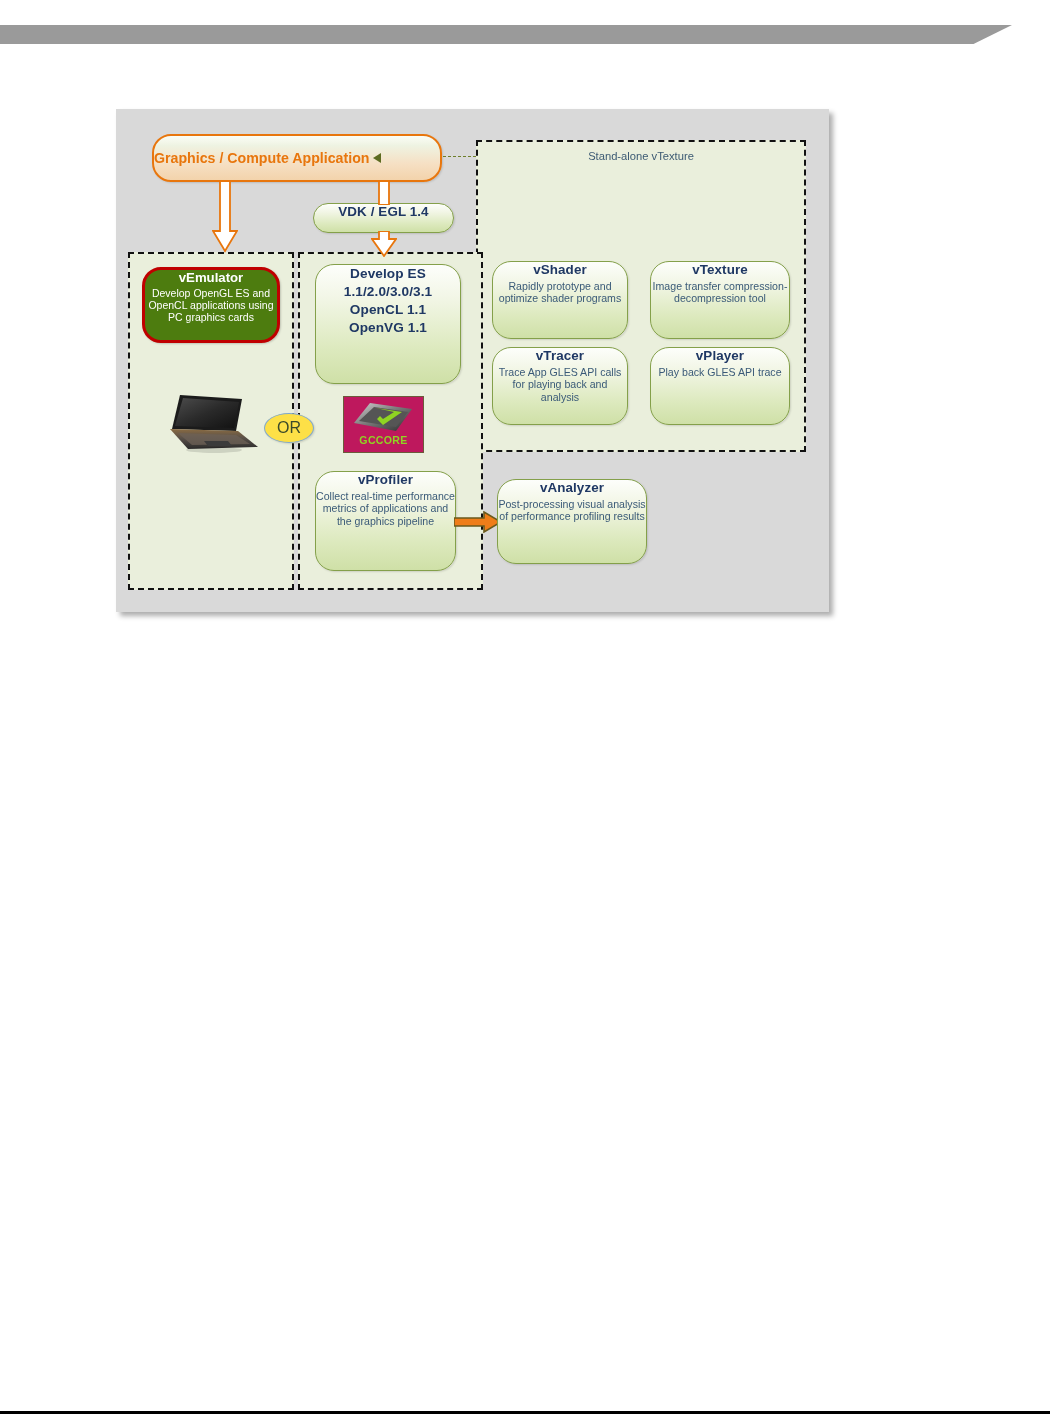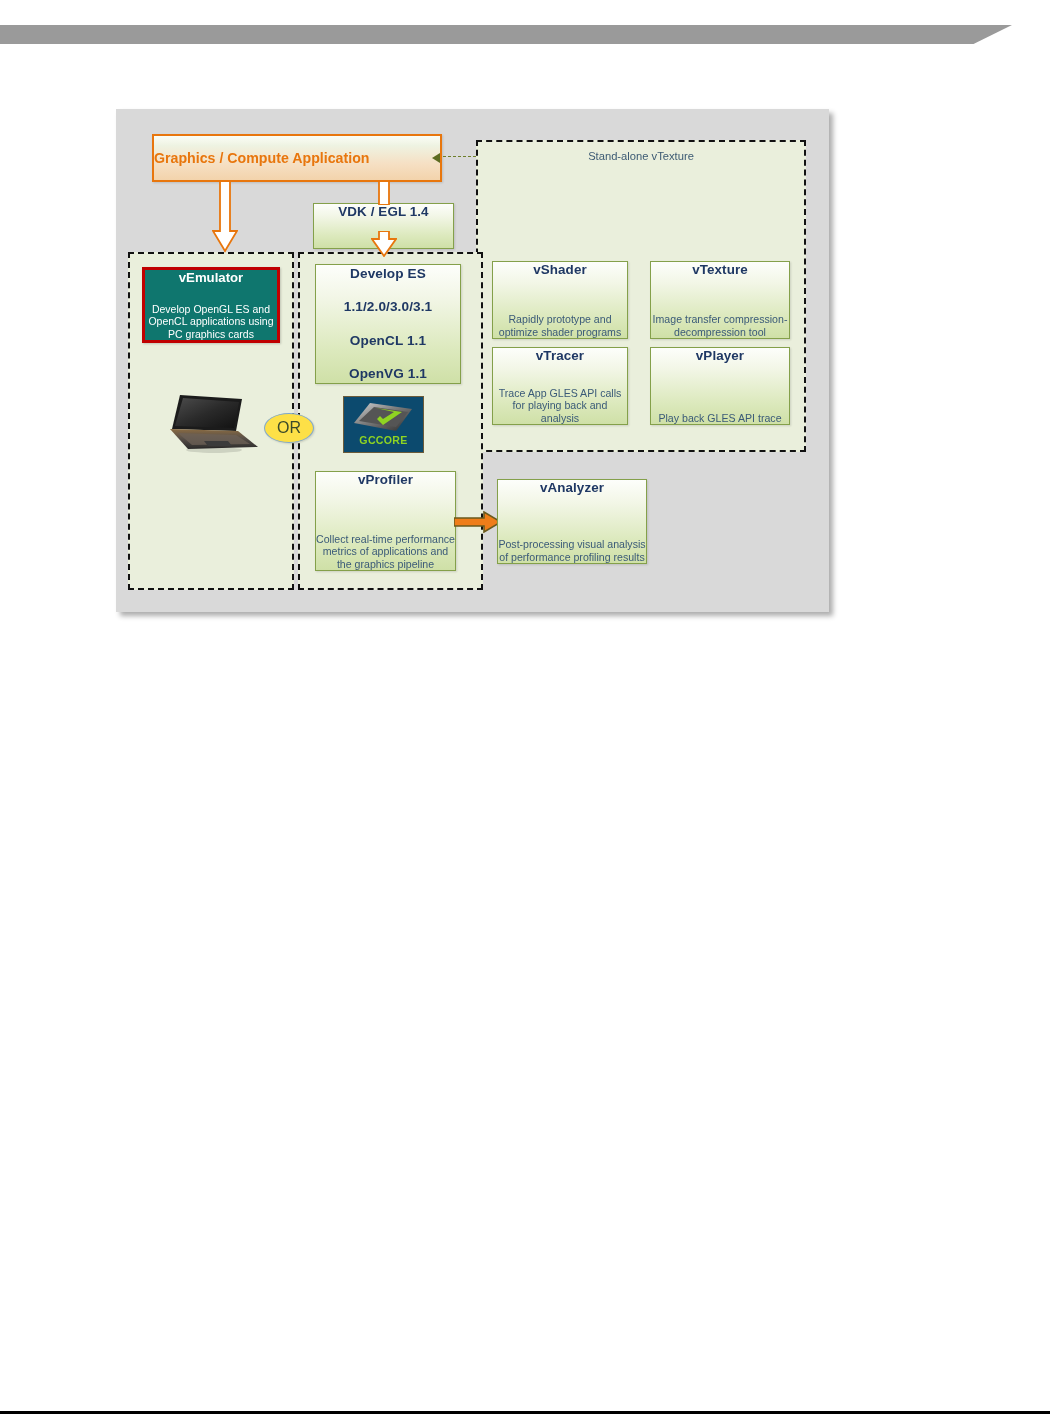--- a/index.html
+++ b/index.html
@@ -46,23 +46,24 @@
     background: #d9d9d9;
     box-shadow: 4px 4px 5px rgba(0,0,0,0.32);
   }
 
   .box {
     position: absolute;
     box-sizing: border-box;
     display: flex;
     flex-direction: column;
     align-items: center;
-    justify-content: space-between;
+    justify-content: flex-start;
     text-align: center;
     line-height: 1.18;
+    border-radius: 19px;
   }
 
   
   .gbox {
     border: 1.4px solid #84a04a;
     background: linear-gradient(to bottom, #fdfefb 0%, #f2f6e6 28%, #dce9bd 72%, #cfe0a7 100%);
     color: #1f4e79;
     box-shadow: 1px 1px 2px rgba(0,0,0,0.13);
   }
   .gbox .ttl {
@@ -106,21 +107,21 @@
     width: 33px;
     height: 0;
     border-top: 1.6px dashed #6f7f2c;
   }
 
   
   #vdk-box {
     left: 197px;
     top: 94px;
     width: 141px;
-    height: 46px;
+    height: 30px;
   }
   #vdk-box .ttl { font-size: 13.4px; }
 
   
   .down-arrow {
     position: absolute;
     width: 26px;
     height: 72px;
   }
   .down-arrow svg { display: block; }
@@ -147,21 +148,21 @@
     color: #3c5a73;
   }
 
   
   #vemulator-box {
     left: 26px;
     top: 158px;
     width: 138px;
     height: 76px;
     border: 3px solid #c00000;
-    background: #0f766e;
+    background: #4d7c0f;
     color: #ffffff;
     box-shadow: 1px 1px 2px rgba(0,0,0,0.18);
   }
   #vemulator-box .ttl {
     font-size: 13.2px;
     font-weight: bold;
     color: #ffffff;
     margin-bottom: 1px;
   }
   #vemulator-box .sub {
@@ -201,21 +202,21 @@
     font-size: 16px;
     color: #3b4a2a;
     box-shadow: 1px 1px 2px rgba(0,0,0,0.13);
   }
   #gccore {
     position: absolute;
     left: 227px;
     top: 287px;
     width: 79px;
     height: 55px;
-    background: #0c4a6e;
+    background: #be185d;
     border: 1.5px solid #6b5b3a;
     display: flex;
     flex-direction: column;
     align-items: center;
     justify-content: flex-end;
     overflow: hidden;
   }
   #gccore .logo-art { position: absolute; left: 8px; top: 4px; }
   #gccore .logo-text {
     position: relative;

